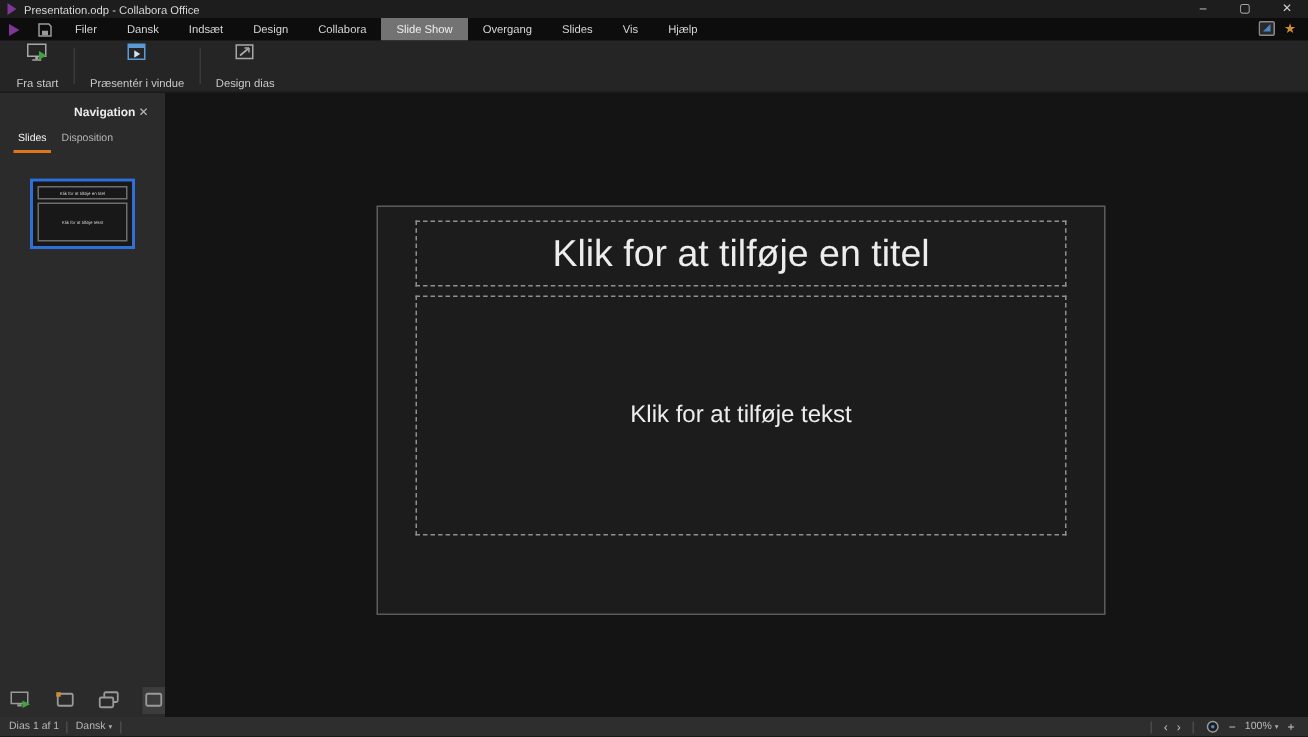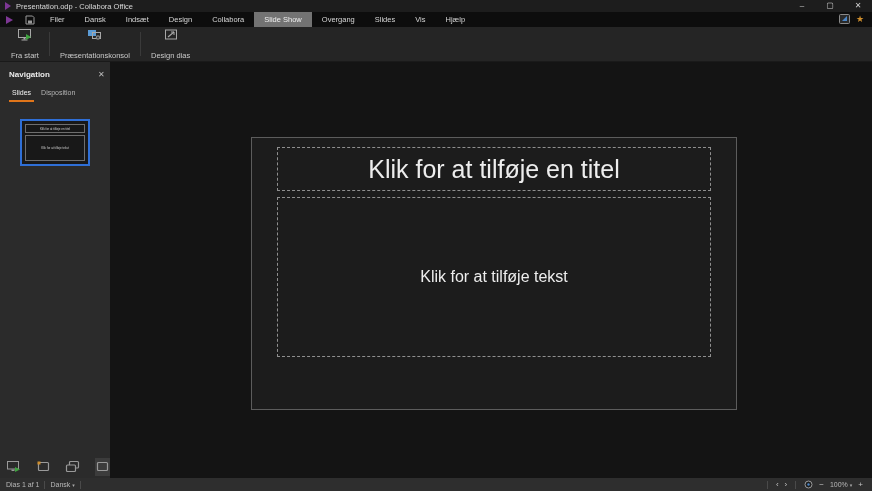--- a/index.html
+++ b/index.html
@@ -32,22 +32,22 @@
     gap:10px; padding:2px 7px; color:#c9c9c9; font-size:7.5px; white-space:nowrap; height:32px; }
   .tb-btn svg { display:block; }
   .tb-sep { width:1px; height:24px; background:#3a3a3a; margin:0 3px; }
 
   
   .content { flex:1; display:flex; min-height:0; }
 
   
   .sidebar { width:110px; background:#2b2b2b; display:flex; flex-direction:column;
     flex:0 0 auto; position:relative; }
-  .nav-header { display:flex; align-items:center; justify-content:flex-start;
-    padding:8px 9px 4px 9px; color:#ececec; font-size:8px; font-weight:bold;gap:46px; }
+  .nav-header { display:flex; align-items:center; justify-content:flex-end;
+    padding:8px 9px 4px 9px; color:#ececec; font-size:8px; font-weight:bold; }
   .nav-close { color:#bdbdbd; font-size:8px; font-weight:normal; padding:0 2px; }
   .nav-tabs { display:flex; gap:4px; padding:4px 9px 0 9px; font-size:7px; color:#b5b5b5; }
   .nav-tab { padding:2px 3px 4px 3px; border-bottom:2px solid transparent; white-space:nowrap; }
   .nav-tab.active { color:#f2f2f2; border-bottom-color:#e0751a; }
   .thumb-wrap { margin:17px auto 0 auto; }
   .thumb { width:70px; height:47px; border:2px solid #2f6fd6; background:#181818;
     padding:3px; display:flex; flex-direction:column; gap:2px; }
   .thumb .t-title { border:1px solid #6e6e6e; height:9px; display:flex; align-items:center;
     justify-content:center; color:#cfcfcf; font-size:3px; overflow:hidden; white-space:nowrap; }
   .thumb .t-body { border:1px solid #6e6e6e; flex:1; display:flex; align-items:center;
@@ -137,28 +137,27 @@
           <rect x="6.5" y="10" width="2" height="1.5" fill="#a8a8a8"></rect>
           <rect x="4.5" y="11.5" width="6" height="1" fill="#a8a8a8"></rect>
           <path d="M9 6 L14 9 L9 12 Z" fill="#3fa33f"></path>
         </svg>
       </span>
       <span>Fra start</span>
     </div>
     <div class="tb-sep"></div>
     <div class="tb-btn">
       <span>
-        <svg width="15" height="13" viewBox="0 0 15 13">
-          <rect x="1" y="2" width="8" height="6" fill="#5b9bd5"></rect>
-          <rect x="5.5" y="4.5" width="8" height="6" fill="none" stroke="#a8a8a8" stroke-width="1"></rect>
-          <circle cx="11" cy="9.5" r="2.2" fill="#8a8a8a"></circle>
-          <circle cx="11" cy="9.5" r="0.9" fill="#2a2a2a"></circle>
-        </svg>
-      </span>
-      <span>Præsentationskonsol</span>
+        <svg width="14" height="13" viewBox="0 0 14 13">
+          <rect x="1.5" y="1.5" width="11" height="10" fill="none" stroke="#5b9bd5" stroke-width="1"></rect>
+          <rect x="1.5" y="1.5" width="11" height="2.5" fill="#5b9bd5"></rect>
+          <path d="M5.5 5.5 L9.5 8 L5.5 10.5 Z" fill="#cfe3f5"></path>
+        </svg>
+      </span>
+      <span>Præsentér i vindue</span>
     </div>
     <div class="tb-sep"></div>
     <div class="tb-btn">
       <span>
         <svg width="14" height="13" viewBox="0 0 14 13">
           <rect x="1.5" y="2" width="11" height="9" fill="none" stroke="#a8a8a8" stroke-width="1"></rect>
           <path d="M4 9 L10 4" stroke="#a8a8a8" stroke-width="1.2"></path>
           <path d="M10 4 L10 7 M10 4 L7 4" stroke="#a8a8a8" stroke-width="1"></path>
         </svg>
       </span>

